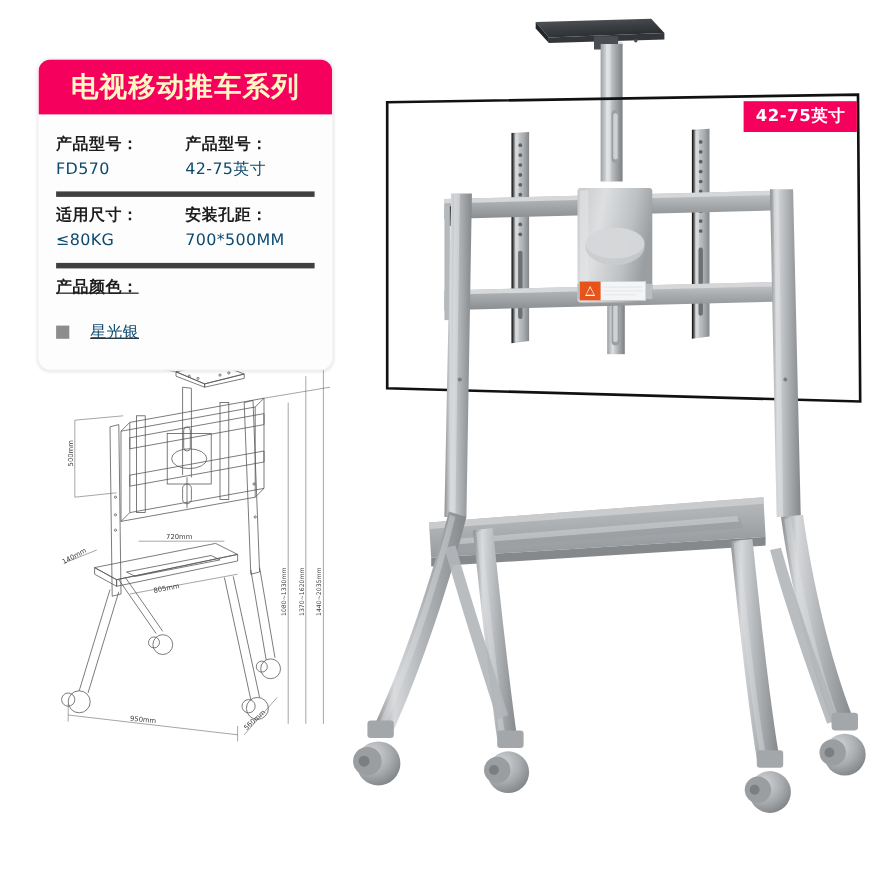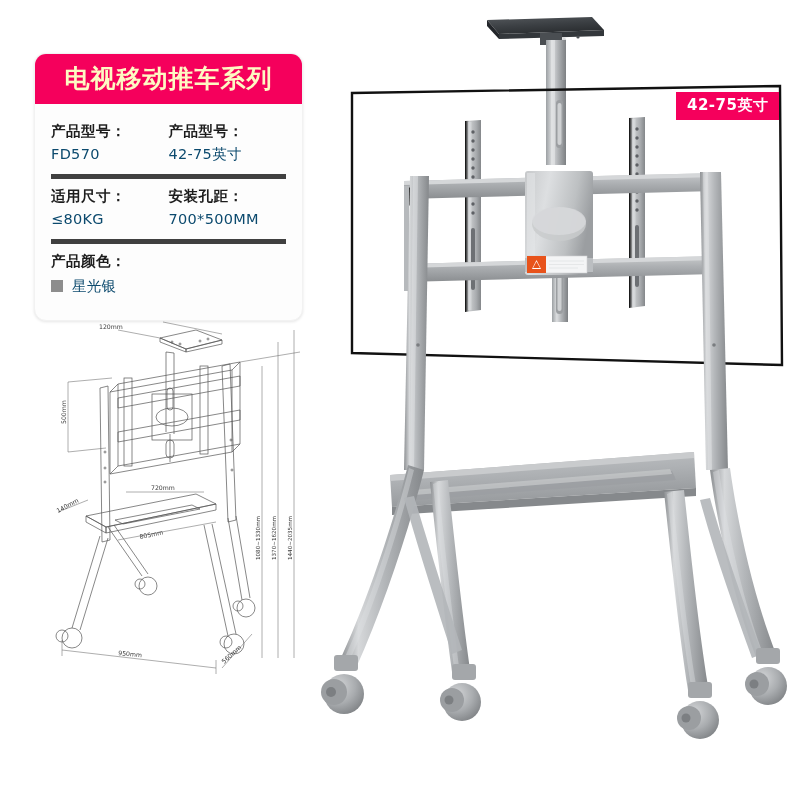--- a/index.html
+++ b/index.html
@@ -20,33 +20,33 @@
     overflow:hidden;
   }
   .spec-head{
     background:#f5005c;color:#fef9c3;
     font-size:25px;font-weight:bold;letter-spacing:1px;
     text-align:center;padding:8px 0 9px;
     font-family:"DejaVu Sans","Liberation Sans",sans-serif;
   }
   .spec-body{padding:10px 16px 14px;}
   .spec-row{display:flex;padding:7px 0 8px;border-bottom:5px solid #404040;}
-  .spec-row.last{border-bottom:none;}
+  .spec-row.last{border-bottom:none;text-decoration:underline;}
   .spec-col{flex:1;min-width:0;}
   .spec-col.wide{flex:1 0 100%;}
   .spec-label{
     font-size:14.5px;font-weight:bold;color:#1d1d1d;
     letter-spacing:.5px;line-height:1.5;
     font-family:"DejaVu Sans","Liberation Sans",sans-serif;
   }
   .spec-value{
     font-size:14.5px;color:#0c4a6e;line-height:1.6;letter-spacing:.3px;
     font-family:"DejaVu Sans","Liberation Sans",sans-serif;
   }
-  .swatch-line{display:flex;align-items:center;gap:9px;margin-top:2px;}
+  .swatch-line{display:flex;align-items:center;gap:19px;margin-top:18px;}
   .swatch{width:12px;height:12px;background:#8d8d8d;display:inline-block;}
 
   
   .size-badge{
     position:absolute;left:676px;top:92px;
     background:#f5005c;color:#fff;
     font-size:15px;font-weight:bold;letter-spacing:.5px;
     padding:4px 11px 5px;
     font-family:"DejaVu Sans","Liberation Sans",sans-serif;
     z-index:40;

